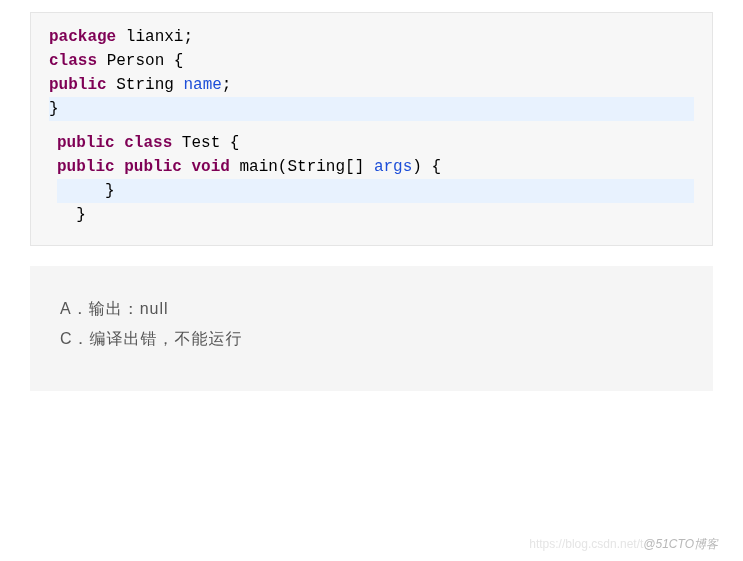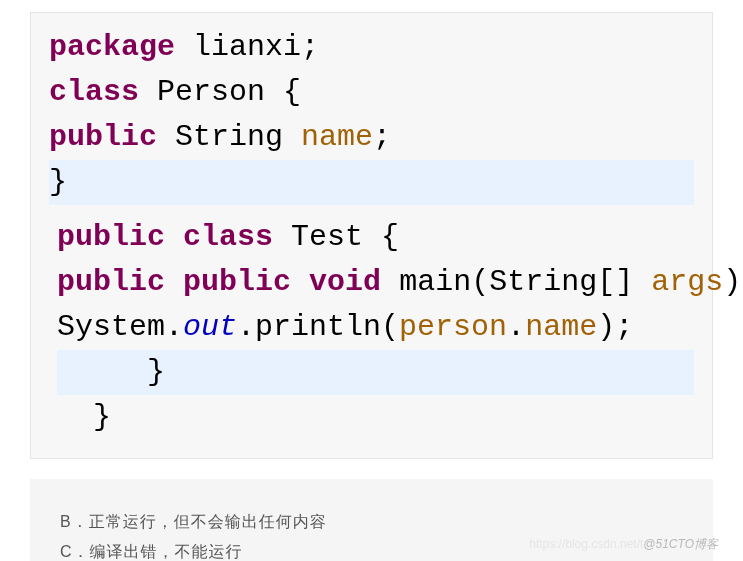--- a/index.html
+++ b/index.html
@@ -14,27 +14,27 @@
       font-family: "Microsoft YaHei", Arial, sans-serif;
     }
     .code-box {
       margin: 12px 30px 20px 30px;
       background: #f7f7f7;
       border: 1px solid #e5e5e5;
       padding: 12px 18px 18px 18px;
     }
     .code-line {
       font-family: Consolas, "Courier New", monospace;
-      font-size: 30px;
+      font-size: 16px;
       line-height: 1.5;
       white-space: pre;
       color: #000;
     }
     .kw { color: #7f0055; font-weight: bold; }
-    .field { color: #a16207; }
+    .field { color: #1d4ed8; }
     .staticfield { color: #0000c0; font-style: italic; }
     .plain { color: #000; }
     .hl { background: #e8f2fe; display: inline-block; width: 100%; }
     .block1 { margin-bottom: 10px; }
     .block2 { padding-left: 8px; }
     .answers {
       margin: 20px 30px 0 30px;
       background: #f5f5f5;
       padding: 28px 30px 36px 30px;
     }
@@ -60,26 +60,25 @@
 <div class="code-box">
   <div class="block1">
     <div class="code-line"><span class="kw">package</span><span> </span><span class="plain">lianxi</span><span>;</span></div>
     <div class="code-line"><span class="kw">class</span><span> </span><span class="plain">Person</span><span> {</span></div>
     <div class="code-line"><span class="kw">public</span><span> </span><span class="plain">String</span><span> </span><span class="field">name</span><span>;</span></div>
     <div class="code-line hl"><span>}</span></div>
   </div>
   <div class="block2">
     <div class="code-line"><span class="kw">public</span><span> </span><span class="kw">class</span><span> </span><span class="plain">Test</span><span> {</span></div>
     <div class="code-line"><span class="kw">public</span><span> </span><span class="kw">public</span><span> </span><span class="kw">void</span><span> </span><span class="plain">main(String[] </span><span class="field">args</span><span>) {</span></div>
-    <div class="code-line"><span class="plain">System.</span><span class="staticfield">out</span><span class="plain">.println(</span><span class="field">person</span><span>.</span><span class="field">name</span><span>);</span></div>
     <div class="code-line hl"><span>     }</span></div>
     <div class="code-line"><span>  }</span></div>
   </div>
 </div>
 
 <div class="answers">
-  <div class="answer-line">B．正常运行，但不会输出任何内容</div>
+  <div class="answer-line">A．输出：null</div>
   <div class="answer-line">C．编译出错，不能运行</div>
 </div>
 
 <div class="watermark">
   <span class="wm1">https://blog.csdn.net/t</span><span class="wm2">@51CTO博客</span>
 </div>
 
 </body></html>

